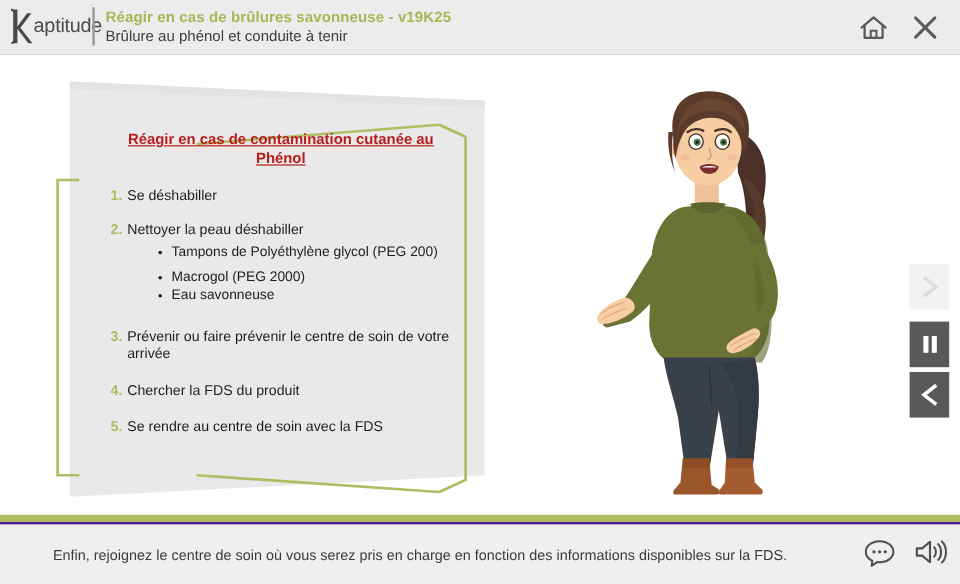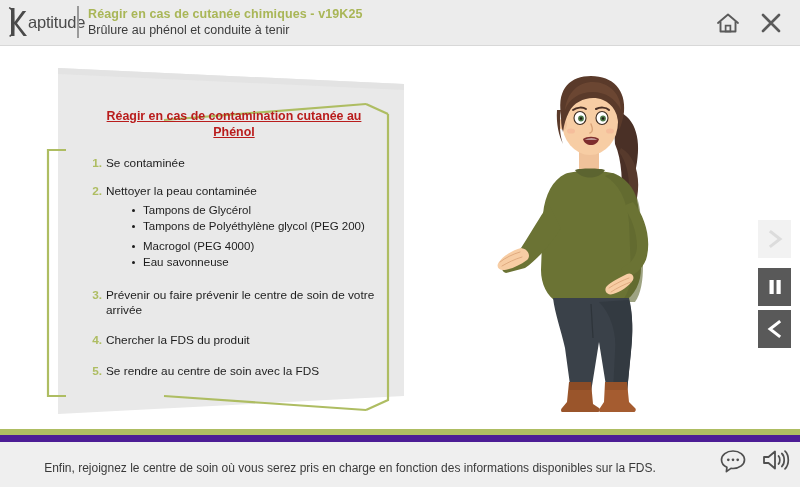--- a/index.html
+++ b/index.html
@@ -182,21 +182,21 @@
   
   #footer-rule {
     position: absolute; left:0; top:429px;
     width: 800px; height: 6px;
     background: #aebd62;
   }
   #footer {
     position: absolute; left:0; top:435px;
     width: 800px; height: 52px;
     background: #efefef;
-    border-top: 7px solid #4c1d95;
+    border-top: 2px solid #4c1d95;
   }
   #caption {
     position: absolute;
     left: 0; top: 18px;
     width: 700px;
     text-align: center;
     font-size: 12px;
     color: #3a3a3a;
     line-height: 16px;
   }
@@ -221,21 +221,21 @@
           <path d="M3 1 L3 29 L6.5 29 L6.5 17 L15.5 29 L19 29 L9 16.2 L18.2 4 L14.6 4 L6.5 15 L6.5 1 Z" fill="#4a4a4a"></path>
           <path d="M1.2 0.6 C4.6 2.4 5.4 6 5.4 10 L5.4 22 C5.4 25 4.4 27.6 1.6 29.4" fill="none" stroke="#4a4a4a" stroke-width="1.6"></path>
         </svg>
       </span>
       <span class="k-word">aptitude</span>
     </div>
 
     <div id="header-divider"></div>
 
     <div id="header-text">
-      <div id="header-title">Réagir en cas de cutanée chimiques - v19K25</div>
+      <div id="header-title">Réagir en cas de brûlures savonneuse - v19K25</div>
       <div id="header-subtitle">Brûlure au phénol et conduite à tenir</div>
     </div>
 
     <div class="hdr-icon" id="home-icon">
       <svg width="28" height="28" viewBox="0 0 28 28">
         <path d="M4 14 L14 5.5 L24 14" fill="none" stroke="#5a5a5a" stroke-width="1.9" stroke-linecap="round" stroke-linejoin="round"></path>
         <path d="M6.5 12.6 L6.5 22.5 L21.5 22.5 L21.5 12.6" fill="none" stroke="#5a5a5a" stroke-width="1.9" stroke-linejoin="round"></path>
         <rect x="11.6" y="16.6" width="4.8" height="5.9" fill="none" stroke="#5a5a5a" stroke-width="1.7"></rect>
       </svg>
     </div>
@@ -273,30 +273,29 @@
     </div>
 
     <div id="panel-content">
 
       <div id="content-title">Réagir en cas de contamination cutanée au Phénol</div>
 
       <ol class="steps">
 
         <li>
           <span class="num">1.</span>
-          <span>Se contaminée</span>
+          <span>Se déshabiller</span>
         </li>
 
         <li>
           <span class="num">2.</span>
-          <span>Nettoyer la peau contaminée</span>
+          <span>Nettoyer la peau déshabiller</span>
           <ul class="subitems">
-            <li>Tampons de Glycérol</li>
             <li>Tampons de Polyéthylène glycol (PEG 200)</li>
-            <li class="gap">Macrogol (PEG 4000)</li>
+            <li class="gap">Macrogol (PEG 2000)</li>
             <li>Eau savonneuse</li>
           </ul>
         </li>
 
         <li style="margin-top:18px">
           <span class="num">3.</span>
           <span>Prévenir ou faire prévenir le centre de soin de votre arrivée</span>
         </li>
 
         <li style="margin-top:16px">

